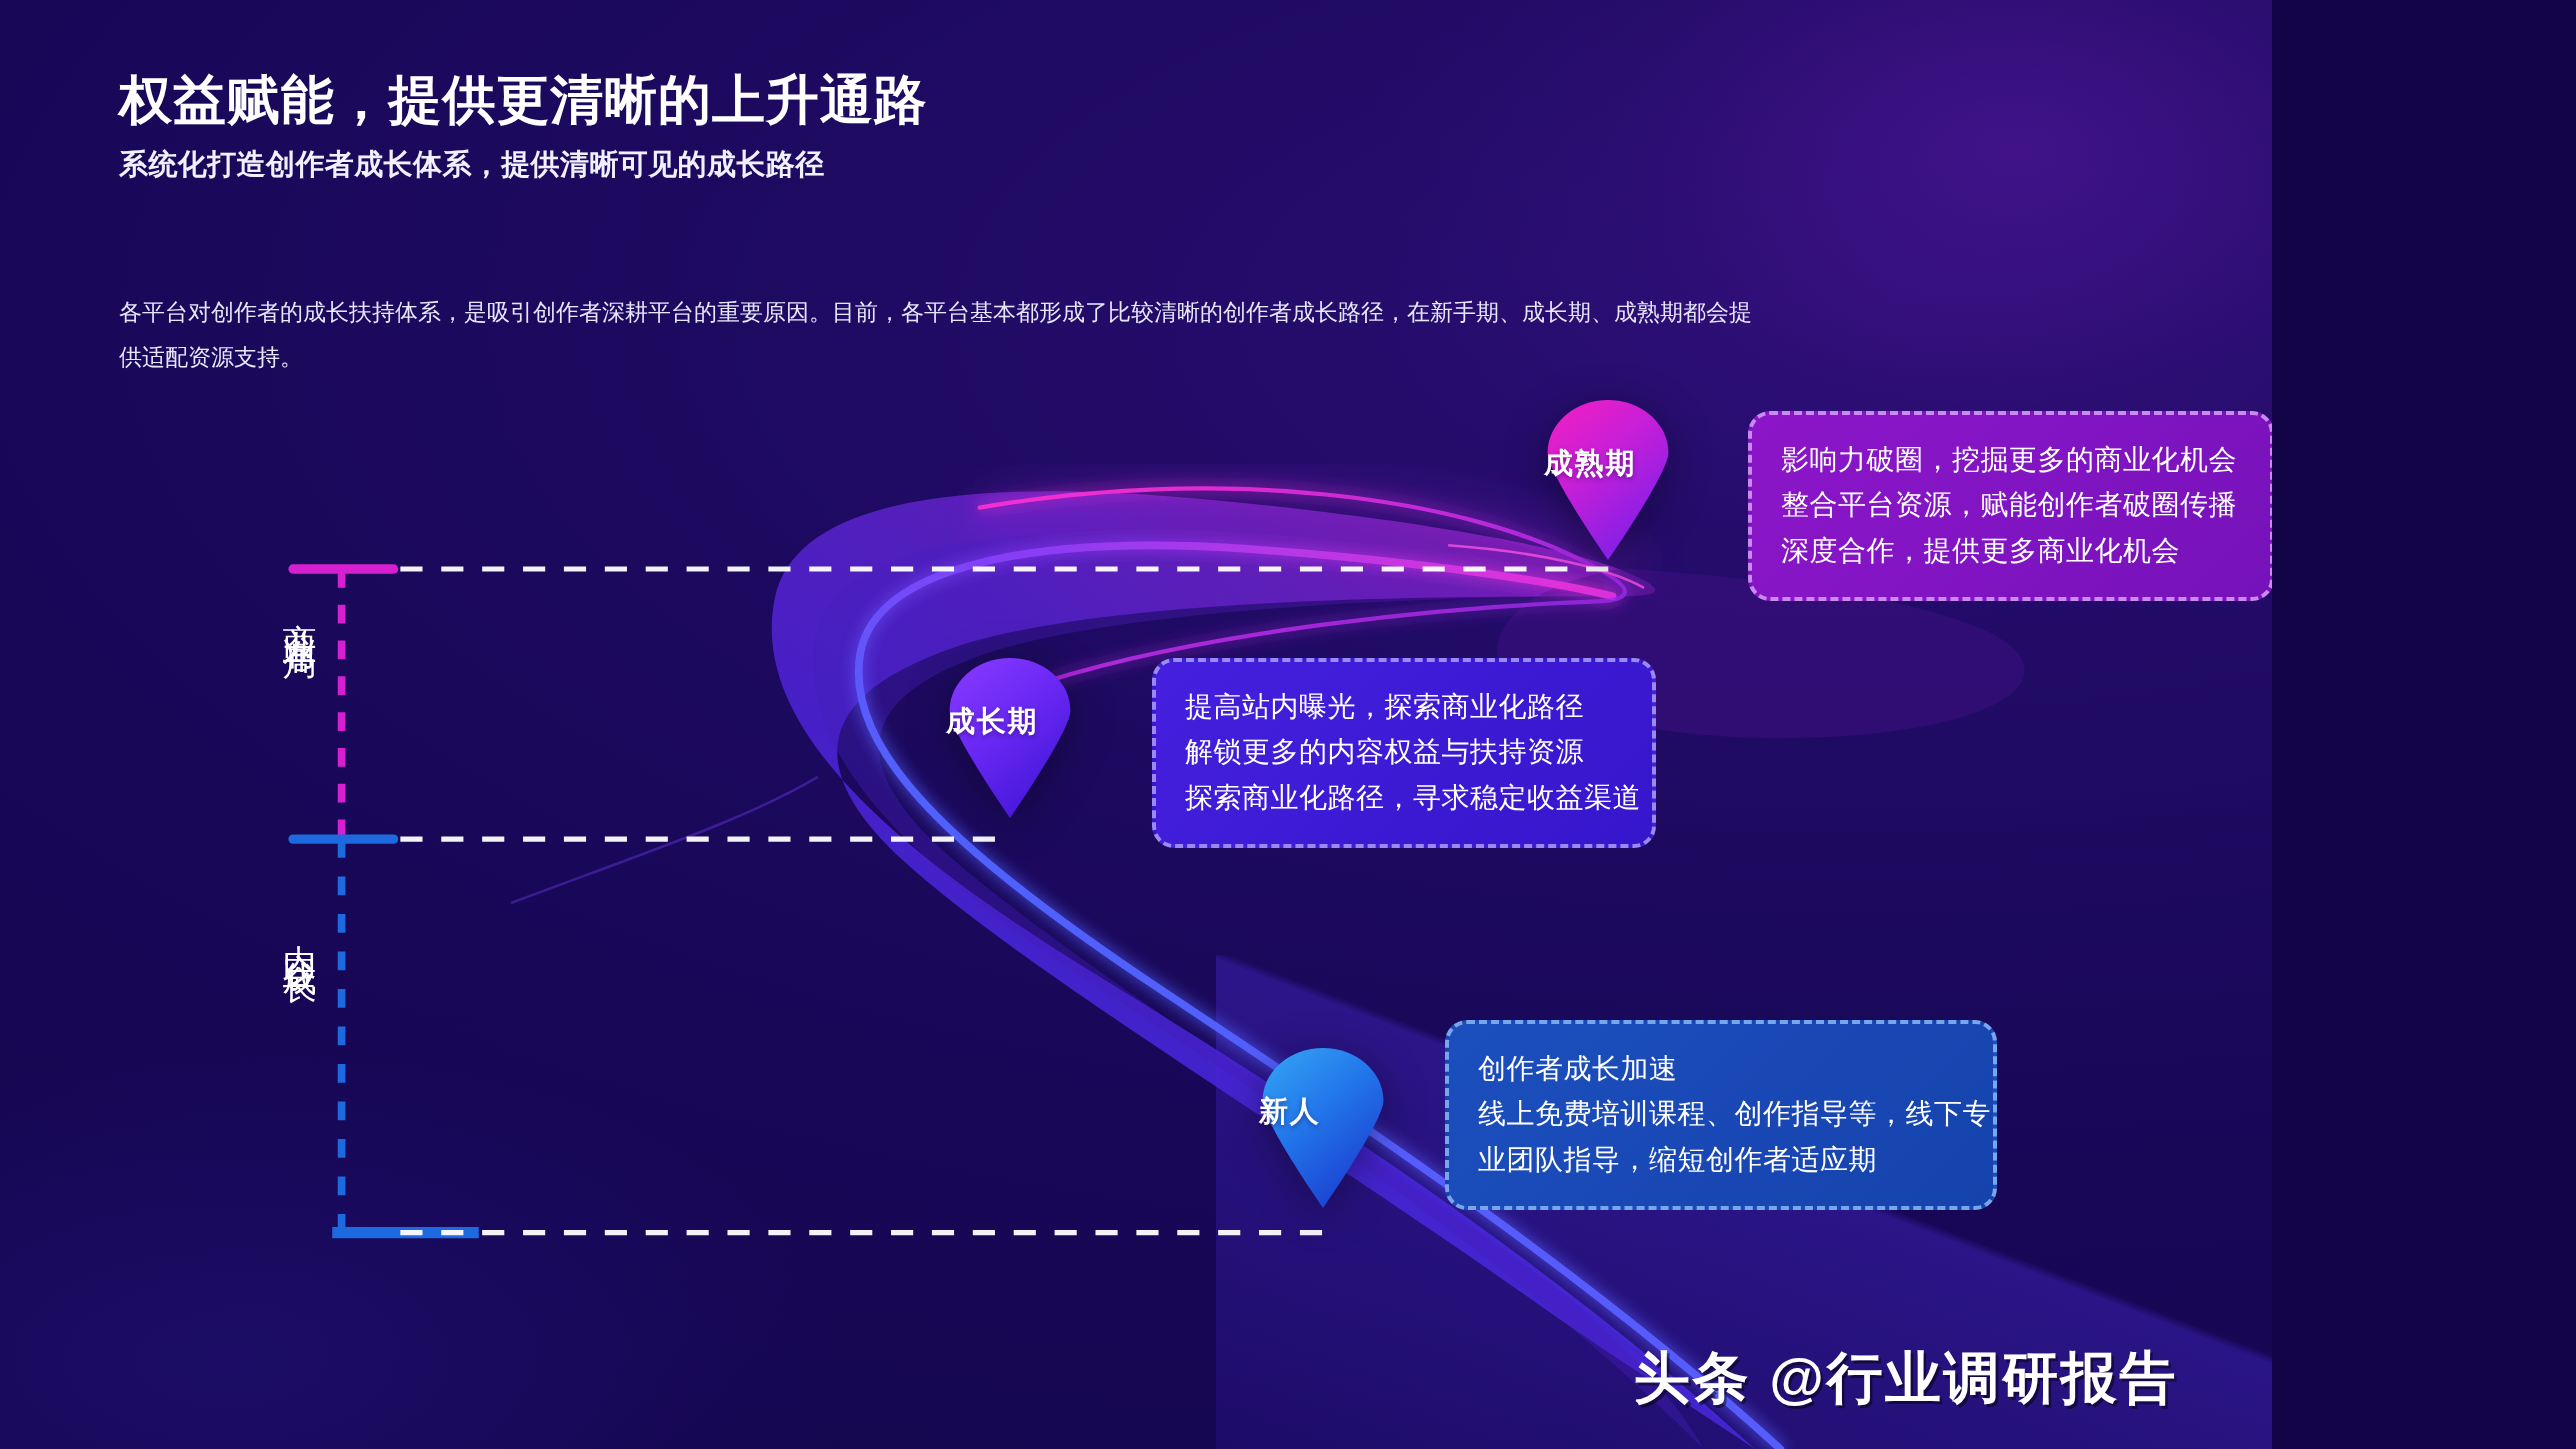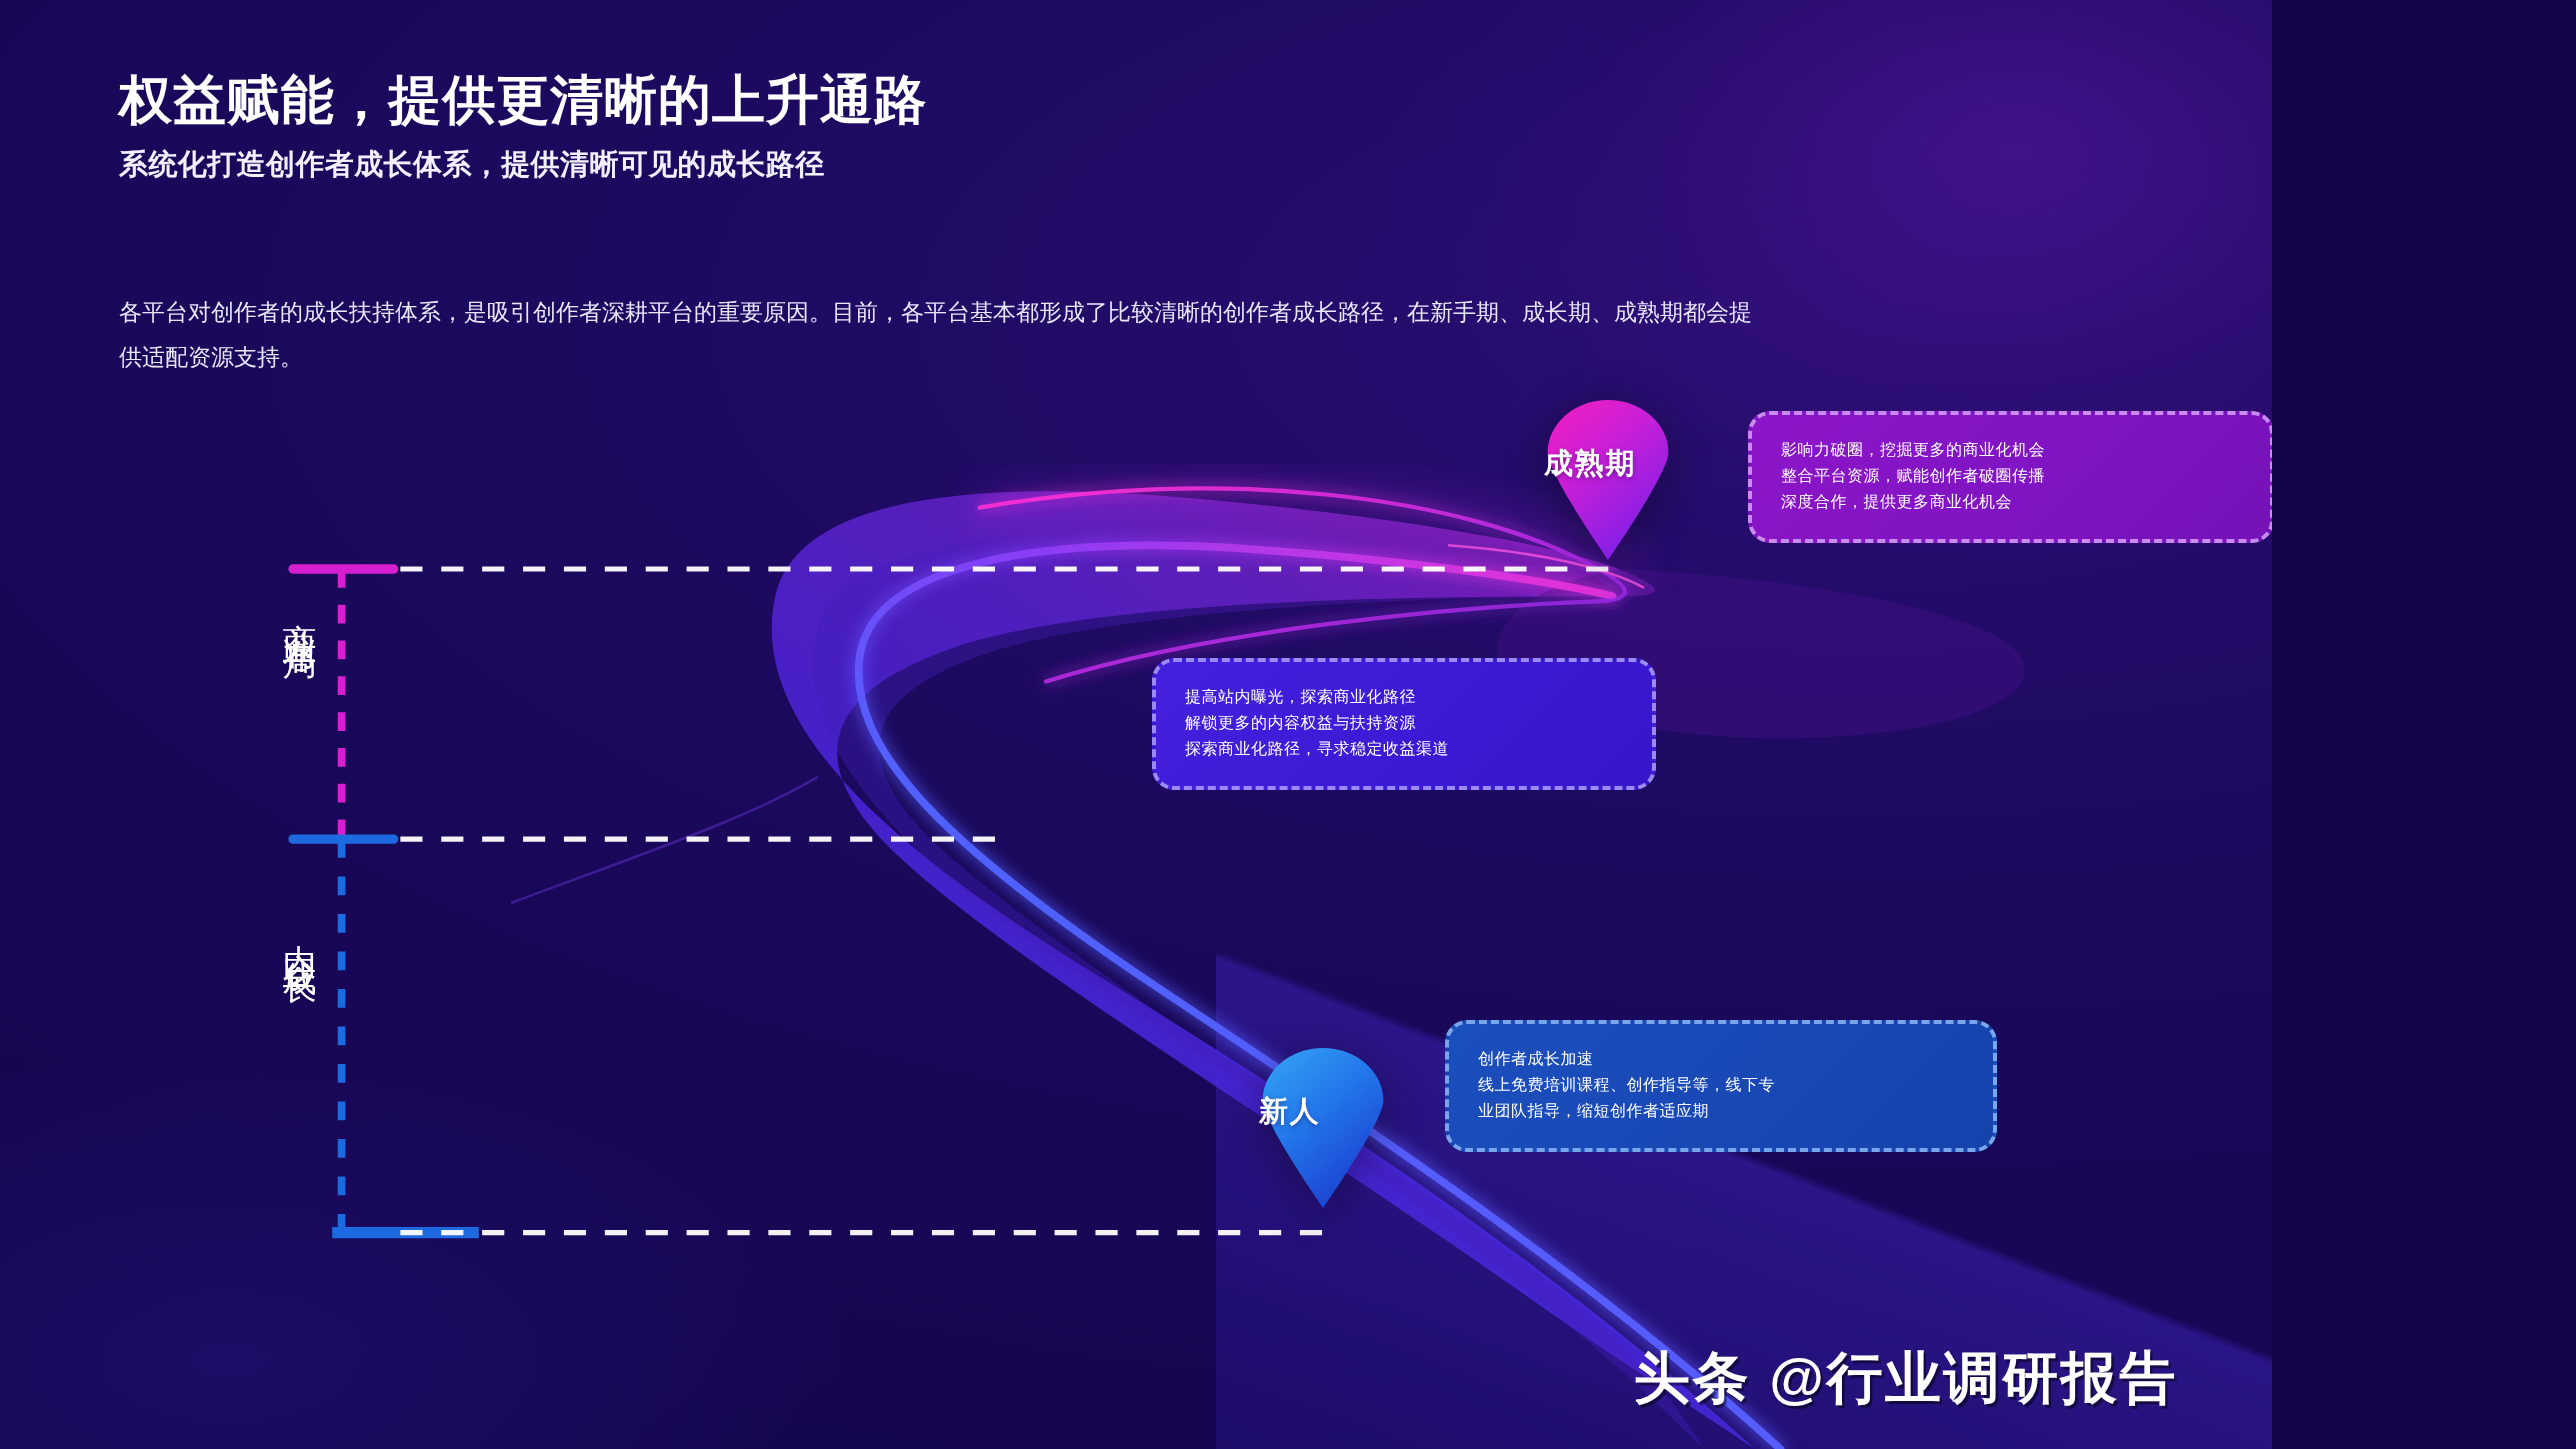--- a/index.html
+++ b/index.html
@@ -112,21 +112,21 @@
   #pin-growth { left: 946px; top: 658px; }
   #pin-new    { left: 1259px; top: 1048px; }
 
   
   .callout {
     position: absolute;
     border-radius: 22px;
     border: 4.3px dashed rgba(255,255,255,0.62);
     padding: 22px 29px 24px 29px;
     box-sizing: border-box;
-    font-size: 16px;
+    font-size: 28px;
     line-height: 1.62;
     color: #ffffff;
     letter-spacing: 0.5px;
   }
   .callout .line { white-space: nowrap; }
   #callout-mature {
     left: 1748px; top: 411px; width: 526px;
     background: linear-gradient(135deg, #8c16c9 0%, #8014c2 55%, #7512b8 100%);
     border-color: #c98bf0;
   }
@@ -283,20 +283,33 @@
           <stop offset="0%" stop-color="#f41fc0"></stop>
           <stop offset="45%" stop-color="#c81fd8"></stop>
           <stop offset="100%" stop-color="#7d1fe8"></stop>
         </linearGradient>
       </defs>
       <path d="M75 188 C 75 188, 4 86, 4 62 A 71 62 0 1 1 146 62 C 146 86, 75 188, 75 188 Z" fill="url(#gMature)"></path>
     </svg>
     <div class="pin-label">成熟期</div>
   </div>
 
+  <div id="pin-growth" class="pin">
+    <svg viewBox="0 0 150 188" width="128" height="160">
+      <defs>
+        <linearGradient id="gGrowth" x1="0" y1="0" x2="0.65" y2="1">
+          <stop offset="0%" stop-color="#8a3bff"></stop>
+          <stop offset="50%" stop-color="#6a28f5"></stop>
+          <stop offset="100%" stop-color="#4417d8"></stop>
+        </linearGradient>
+      </defs>
+      <path d="M75 188 C 75 188, 4 86, 4 62 A 71 62 0 1 1 146 62 C 146 86, 75 188, 75 188 Z" fill="url(#gGrowth)"></path>
+    </svg>
+    <div class="pin-label">成长期</div>
+  </div>
 
   <div id="pin-new" class="pin">
     <svg viewBox="0 0 150 188" width="128" height="160">
       <defs>
         <linearGradient id="gNew" x1="0" y1="0" x2="0.65" y2="1">
           <stop offset="0%" stop-color="#35a6f5"></stop>
           <stop offset="50%" stop-color="#2275ea"></stop>
           <stop offset="100%" stop-color="#1b3fd0"></stop>
         </linearGradient>
       </defs>

